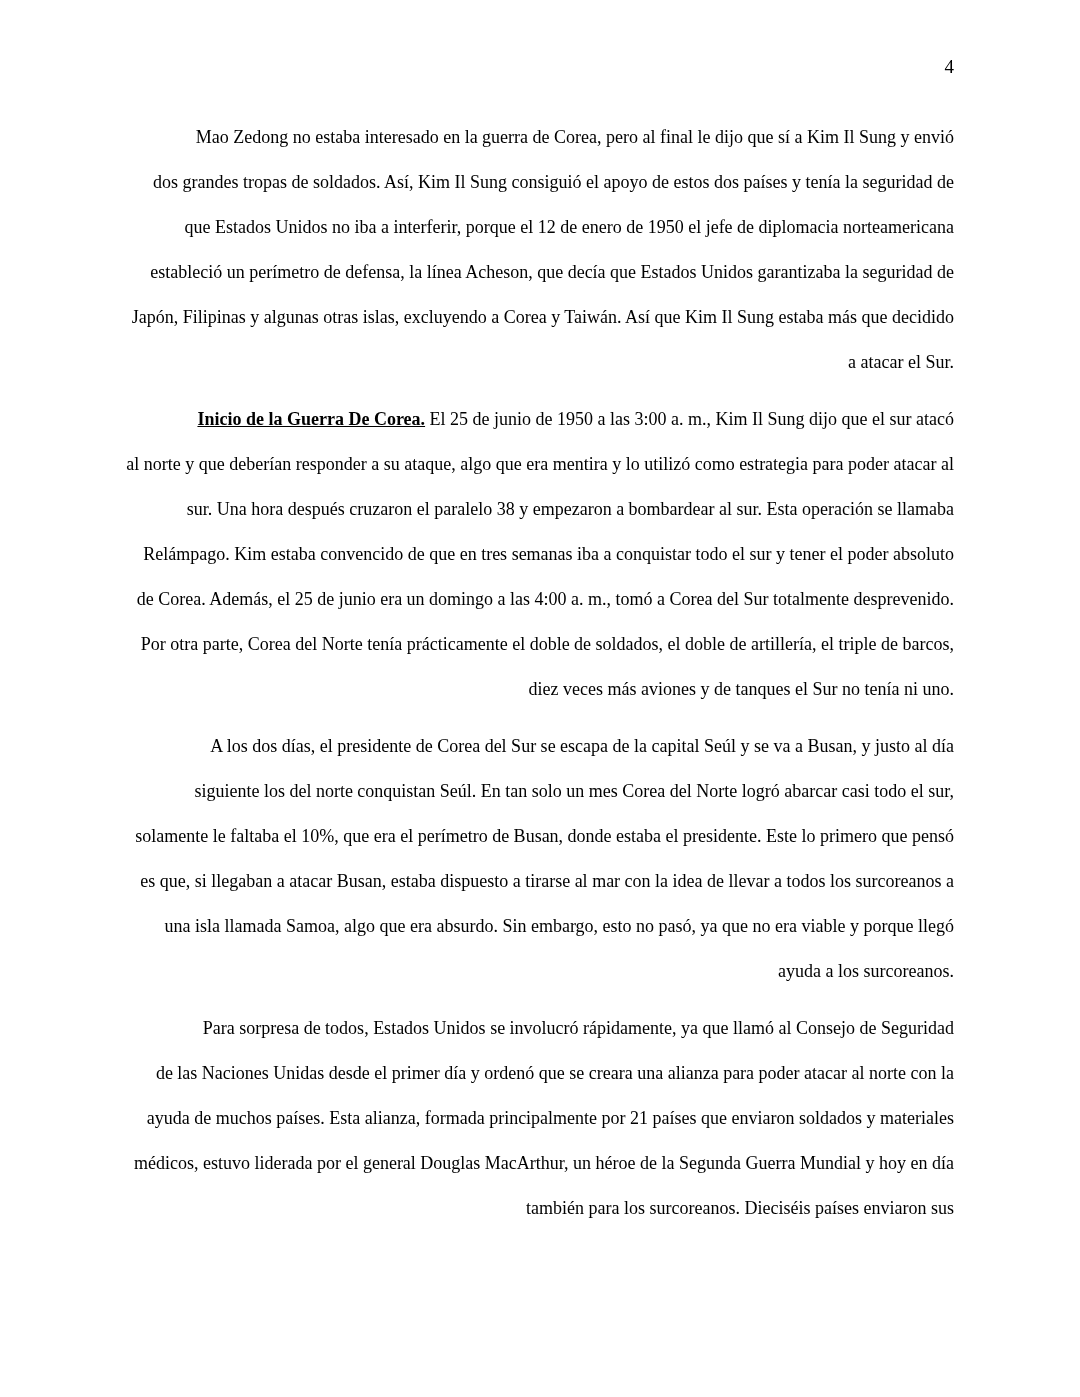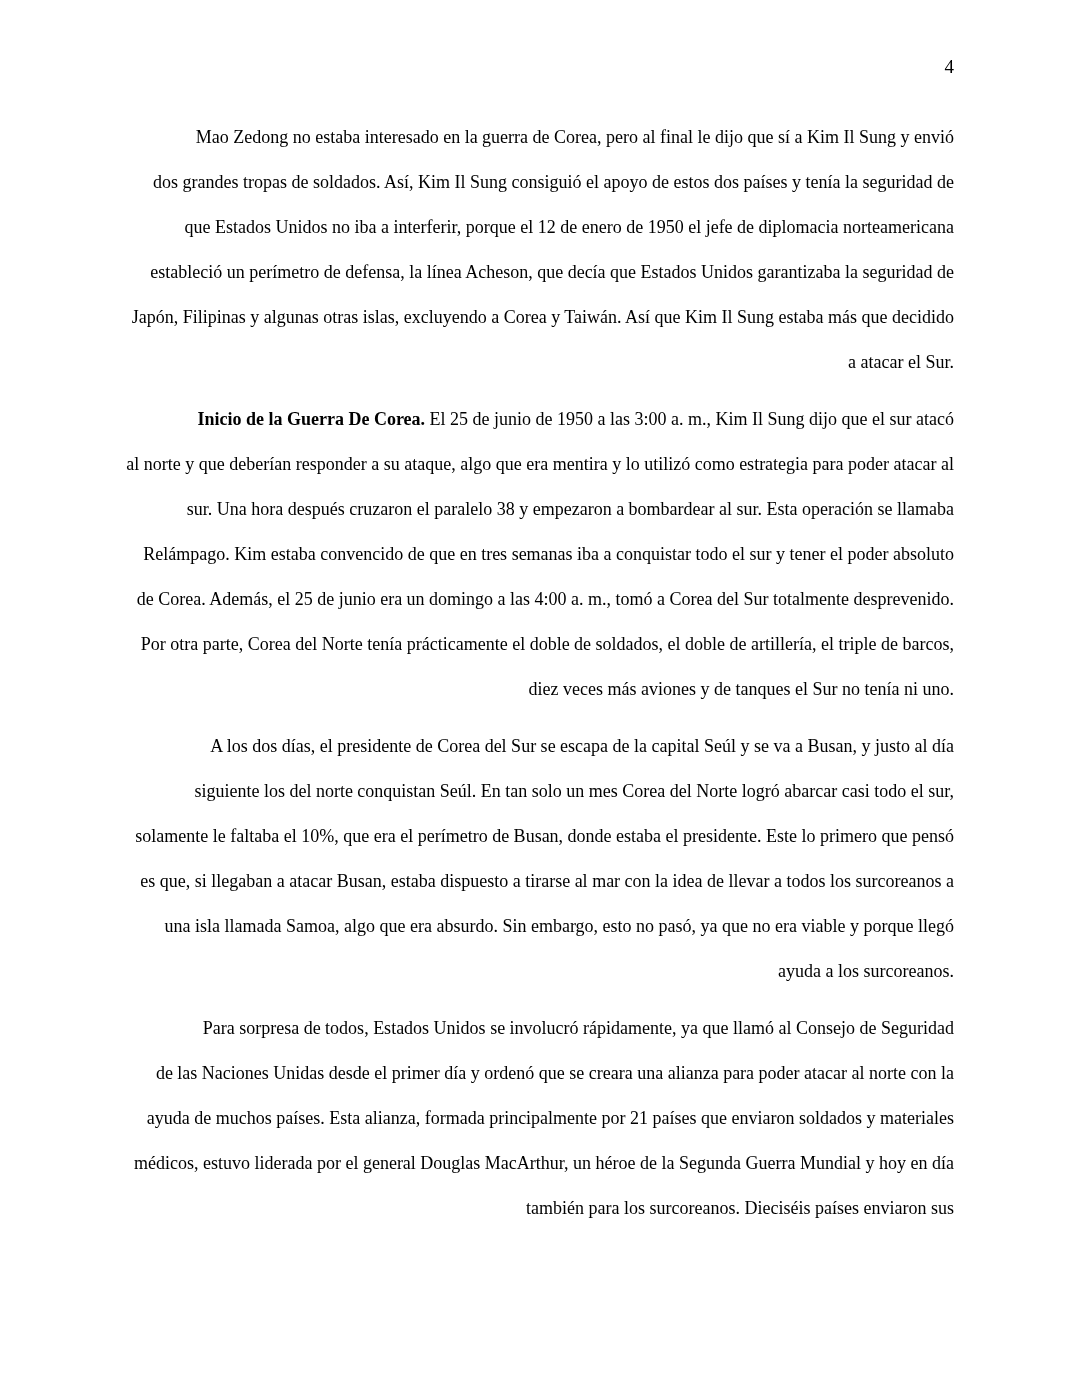--- a/index.html
+++ b/index.html
@@ -33,20 +33,21 @@
       font-size: 18px;
       line-height: 45px;
       text-align: right;
     }
     p.para {
       margin: 0 0 12px 0;
       text-indent: 66px;
     }
     .lead {
       font-weight: bold;
+      text-decoration: underline;
     }
   </style>
 </head>
 <body>
 
 <div class="page">
 
   <div class="page-header">
     <span>4</span>
   </div>

